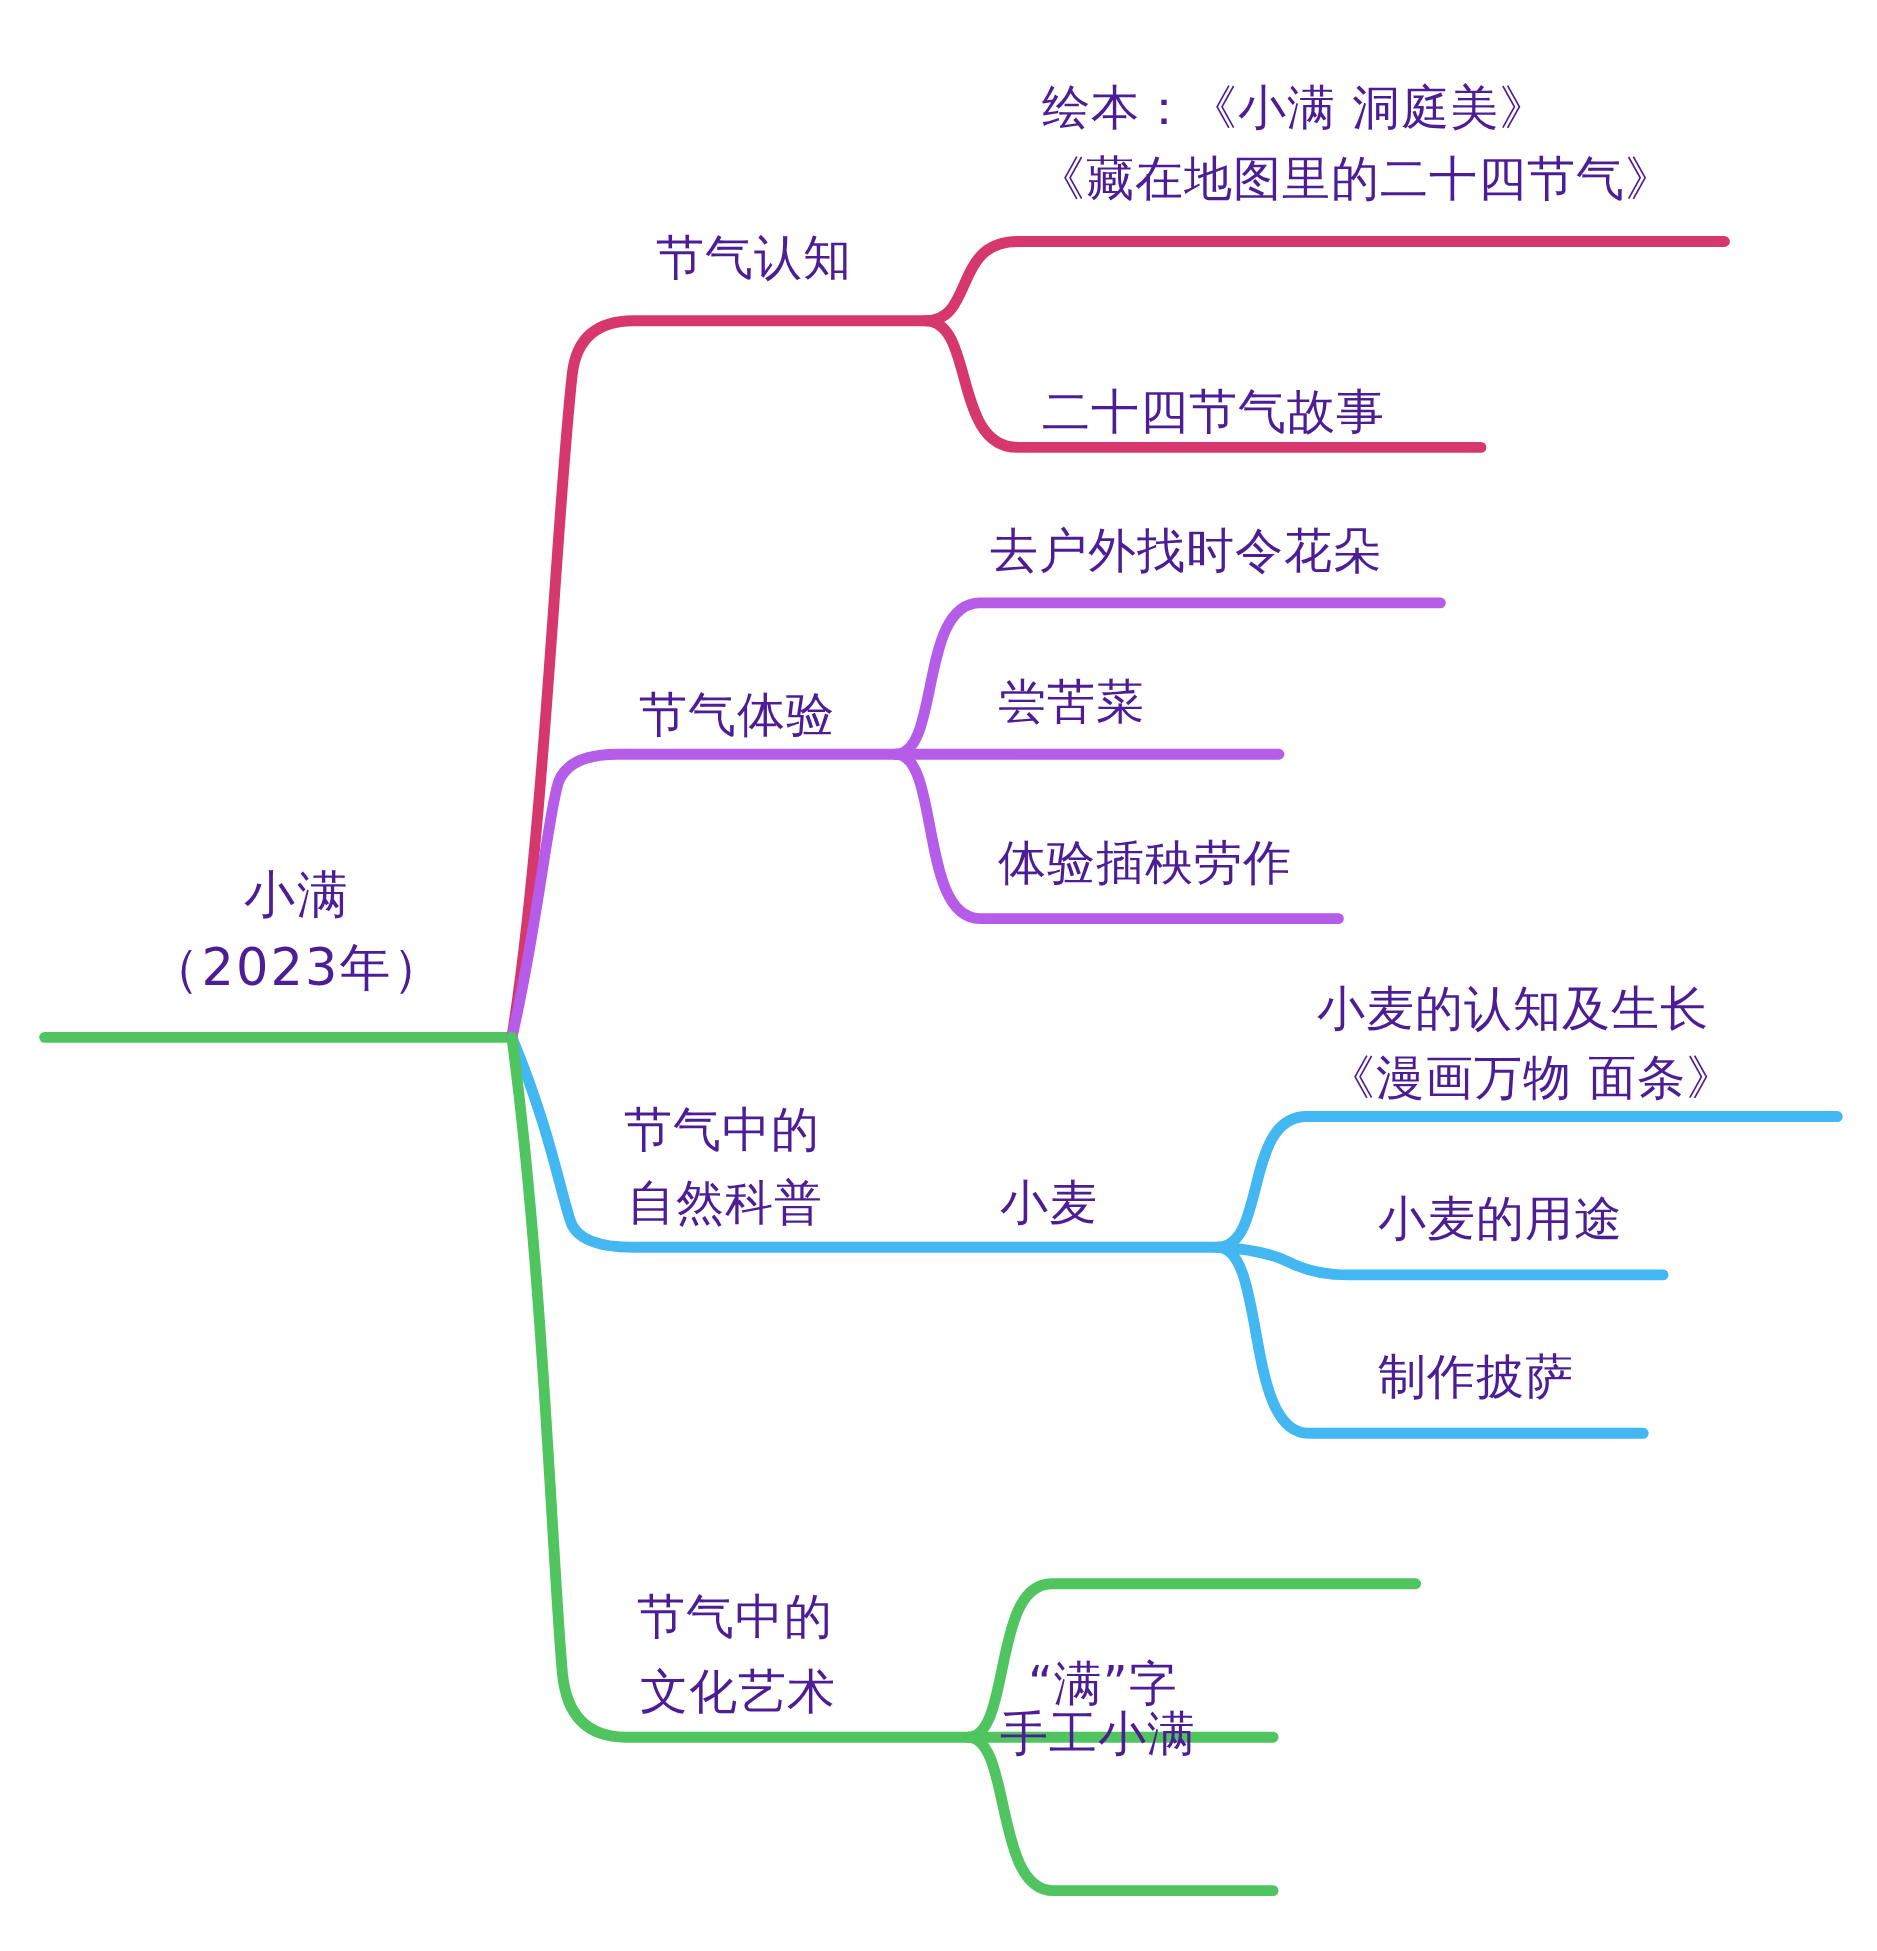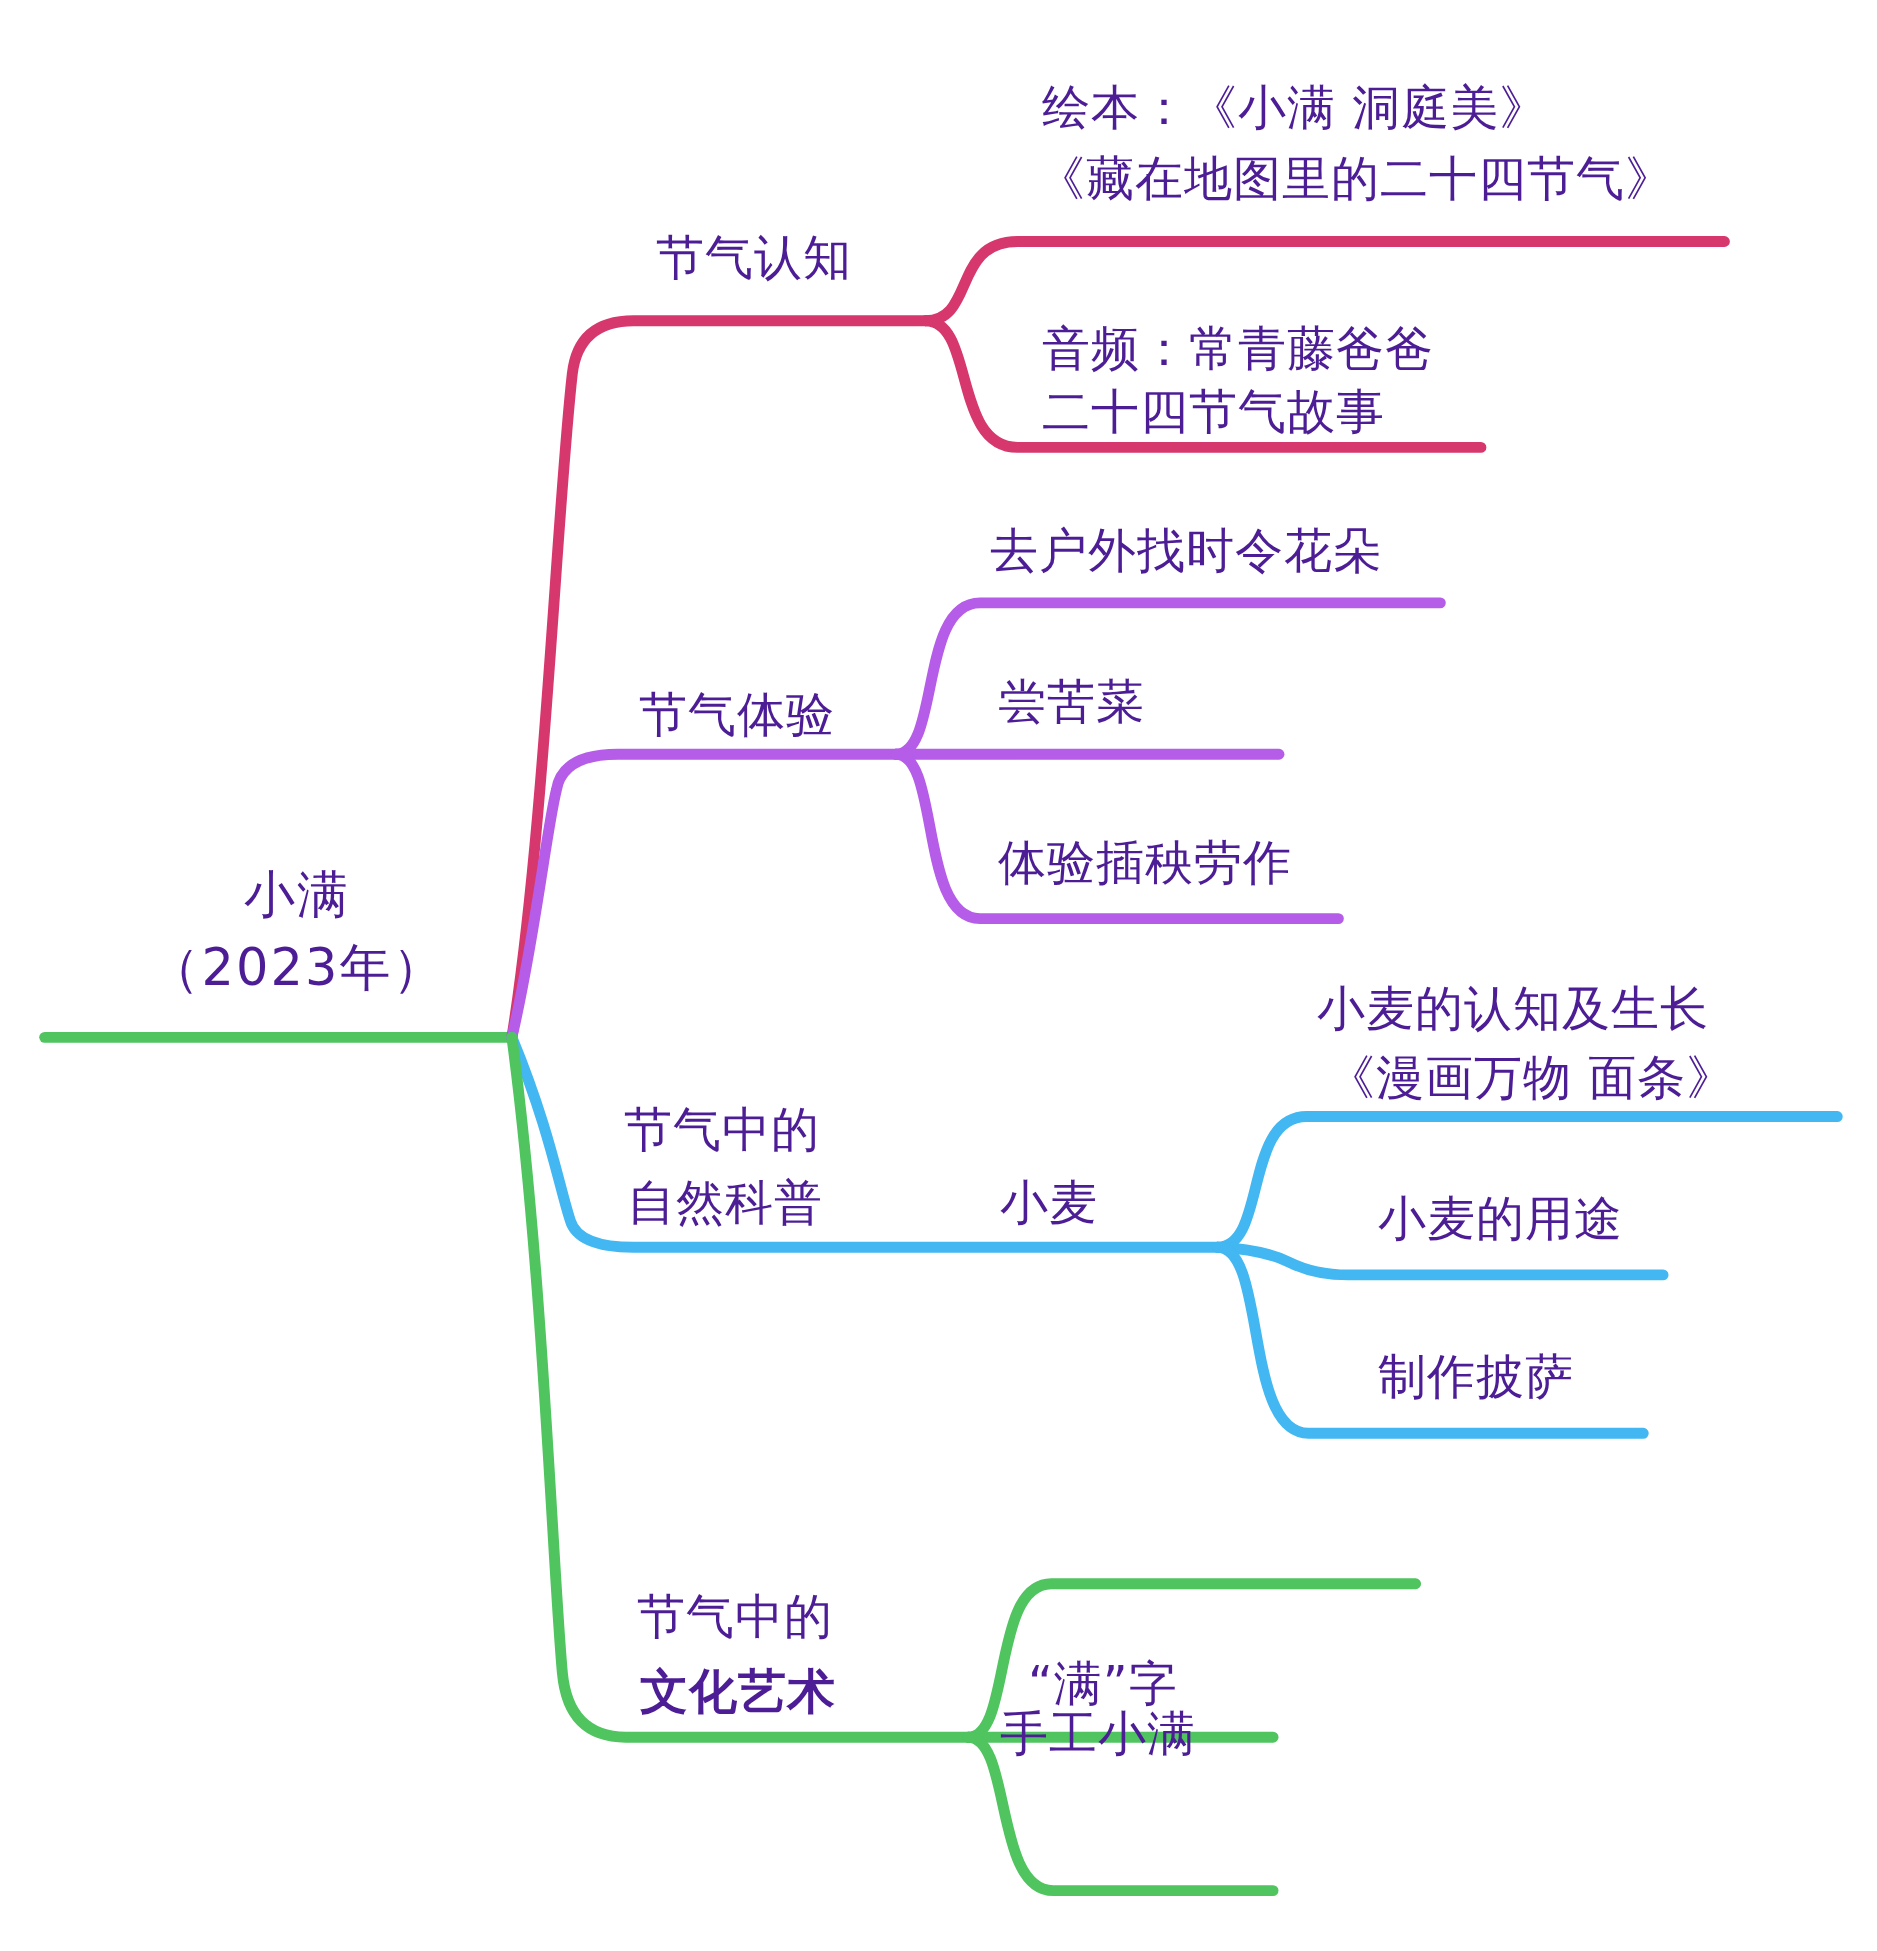--- a/index.html
+++ b/index.html
@@ -73,35 +73,34 @@
     <path d="M978,1755 L1286,1755" stroke="#4FC45F"></path>
     <path d="M978,1755 C1022,1755 1004,1910 1064,1910 L1286,1910" stroke="#4FC45F"></path>
   </svg>
 
   <div class="node-line root centered" style="left:297px; top:894px;">小满</div>
   <div class="node-line root centered" style="left:297px; top:967px;">（2023年）</div>
 
   <div class="node-line" style="left:656px; top:257px;">节气认知</div>
   <div class="node-line" style="left:1042px; top:107px;">绘本：《小满 洞庭美》</div>
   <div class="node-line" style="left:1037px; top:178px;">《藏在地图里的二十四节气》</div>
-  <div class="node-line" style="left:1042px; top:348px;">音频：常青藤爸爸</div>
   <div class="node-line" style="left:1042px; top:411px;">二十四节气故事</div>
 
   <div class="node-line" style="left:639px; top:714px;">节气体验</div>
   <div class="node-line" style="left:990px; top:550px;">去户外找时令花朵</div>
   <div class="node-line" style="left:998px; top:701px;">尝苦菜</div>
   <div class="node-line" style="left:998px; top:862px;">体验插秧劳作</div>
 
   <div class="node-line" style="left:624px; top:1129px;">节气中的</div>
   <div class="node-line" style="left:627px; top:1202px;">自然科普</div>
   <div class="node-line" style="left:1000px; top:1202px;">小麦</div>
   <div class="node-line" style="left:1317px; top:1008px;">小麦的认知及生长</div>
   <div class="node-line" style="left:1327px; top:1077px;">《漫画万物 面条》</div>
   <div class="node-line" style="left:1378px; top:1218px;">小麦的用途</div>
   <div class="node-line" style="left:1378px; top:1376px;">制作披萨</div>
 
   <div class="node-line" style="left:637px; top:1616px;">节气中的</div>
-  <div class="node-line" style="left:640px; top:1691px;font-weight:bold;">文化艺术</div>
+  <div class="node-line" style="left:640px; top:1691px;">文化艺术</div>
   <div class="node-line" style="left:1028px; top:1683px;">“满”字</div>
   <div class="node-line" style="left:1000px; top:1733px;">手工小满</div>
 
 </div>
 
 
 </body></html>

